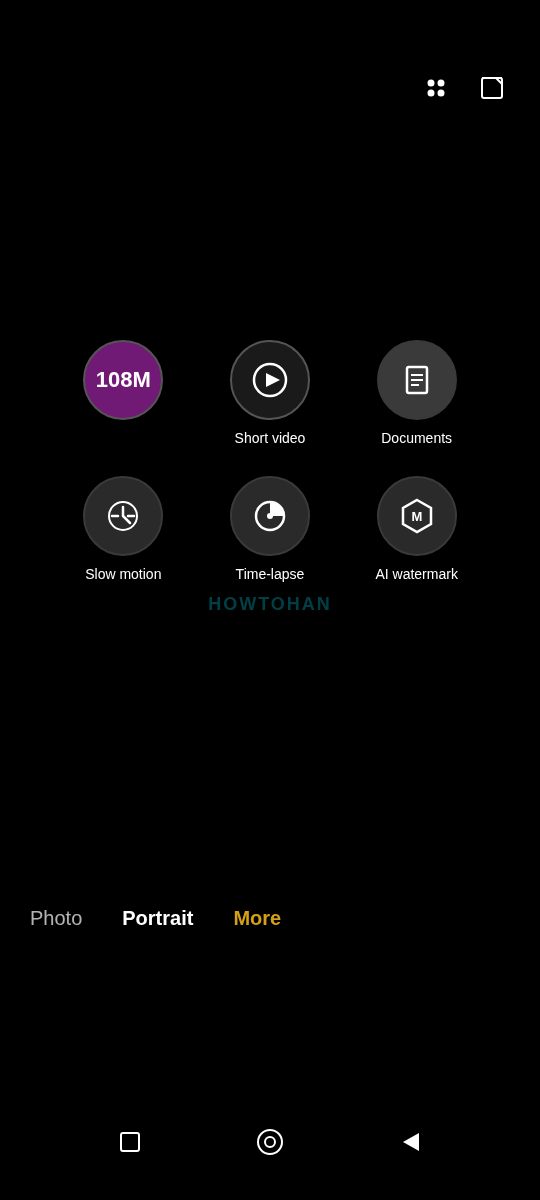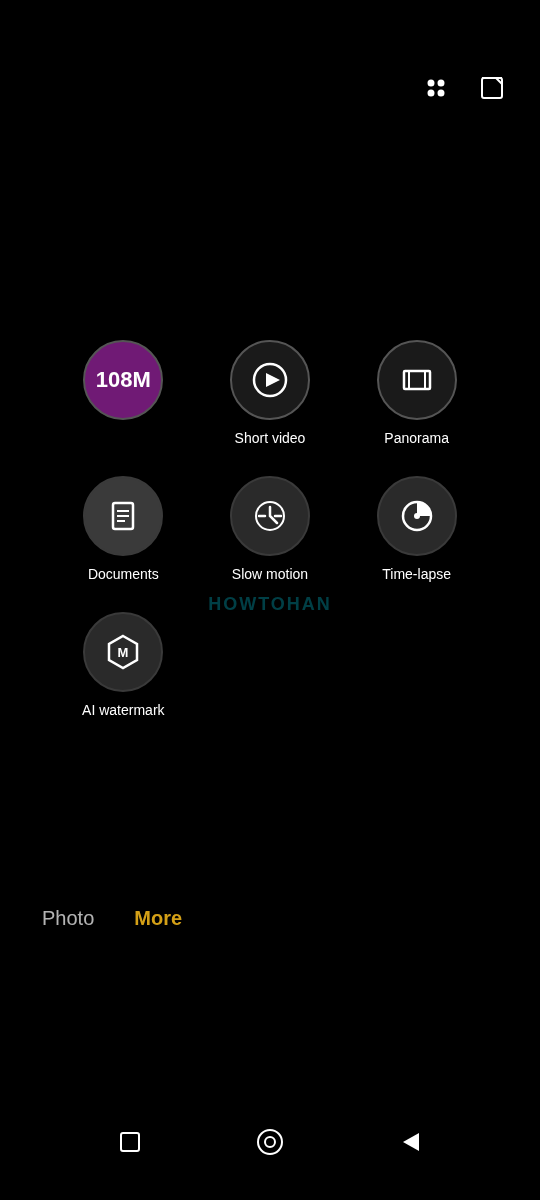--- a/index.html
+++ b/index.html
@@ -102,21 +102,21 @@
       letter-spacing: 2px;
       white-space: nowrap;
       pointer-events: none;
       margin-top: 19px;
     }
 
     
     .bottom-tabs {
       position: absolute;
       bottom: 260px;
-      left: 12px;
+      left: 0;
       right: 0;
       display: flex;
       flex-direction: row;
       align-items: center;
       padding: 0 10px;
       gap: 0;
     }
 
     .tab-item {
       padding: 10px 20px;
@@ -211,29 +211,20 @@
   <div class="mode-item">
     <div class="mode-circle has-border">
       <svg width="42" height="42" viewBox="0 0 42 42">
         <circle cx="21" cy="21" r="16" fill="none" stroke="white" stroke-width="2.5"></circle>
         <polygon points="17,14 31,21 17,28" fill="white"></polygon>
       </svg>
     </div>
     <span class="mode-label">Short video</span>
   </div>
 
-  <div class="mode-item">
-    <div class="mode-circle has-border">
-      <svg width="42" height="42" viewBox="0 0 42 42">
-        <rect x="8" y="12" width="26" height="18" rx="1" fill="none" stroke="white" stroke-width="2.5"></rect>
-        <rect x="13" y="12" width="16" height="18" fill="none" stroke="white" stroke-width="2"></rect>
-      </svg>
-    </div>
-    <span class="mode-label">Panorama</span>
-  </div>
 
   <div class="mode-item">
     <div class="mode-circle" style="background:#3a3a3a;">
       <svg width="36" height="36" viewBox="0 0 36 36">
         <rect x="8" y="5" width="20" height="26" rx="2" fill="none" stroke="white" stroke-width="2.5"></rect>
         <line x1="12" y1="13" x2="24" y2="13" stroke="white" stroke-width="2"></line>
         <line x1="12" y1="18" x2="24" y2="18" stroke="white" stroke-width="2"></line>
         <line x1="12" y1="23" x2="20" y2="23" stroke="white" stroke-width="2"></line>
       </svg>
     </div>
@@ -275,20 +266,21 @@
 
 
 </div>
 
 <div class="watermark">
   <span>HOWTOHAN</span>
 </div>
 
 <div class="bottom-tabs">
   <div class="tab-item">Photo</div>
+  <div class="tab-item active">Portrait</div>
   <div class="tab-item highlighted">More</div>
 </div>
 
 <div class="system-nav">
 
   <div class="nav-btn">
     <svg width="26" height="26" viewBox="0 0 26 26">
       <rect x="4" y="4" width="18" height="18" rx="2" fill="none" stroke="white" stroke-width="2"></rect>
     </svg>
   </div>

